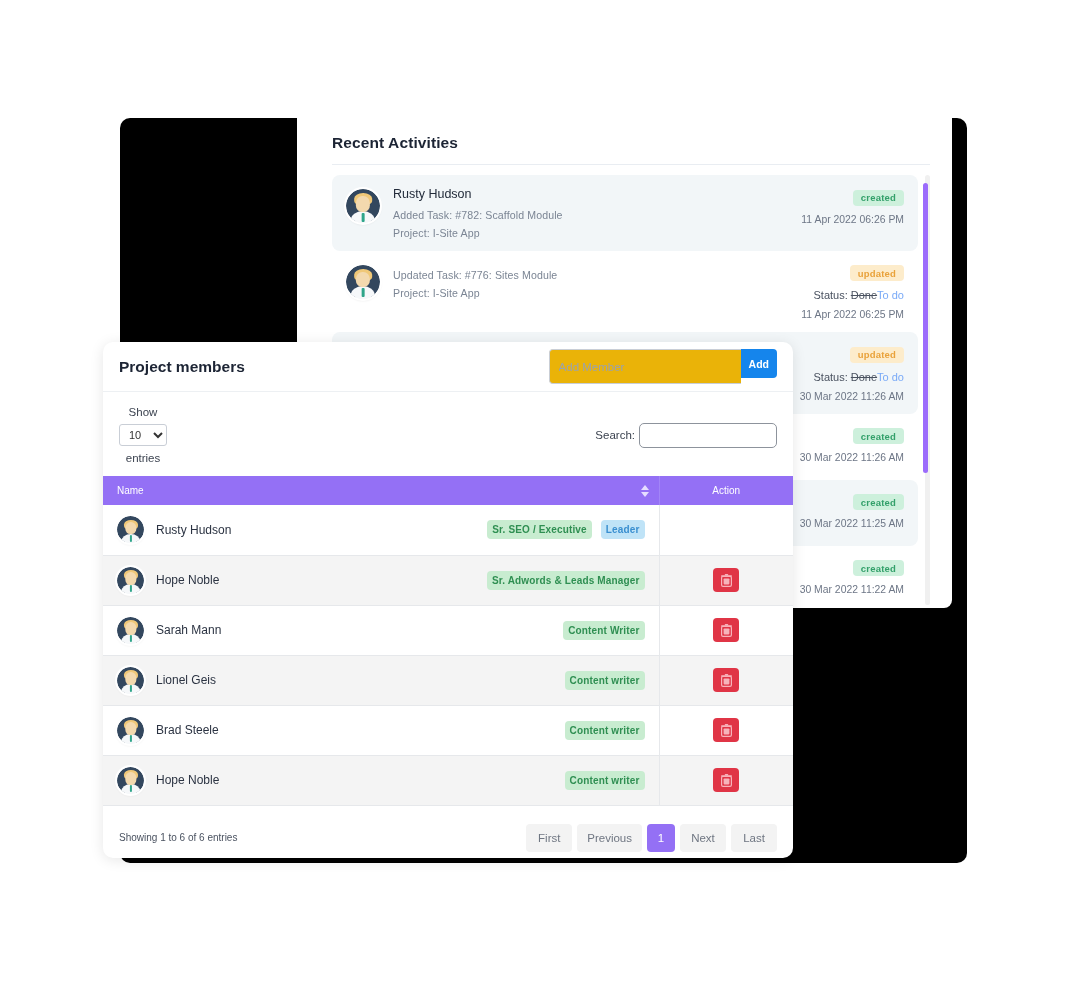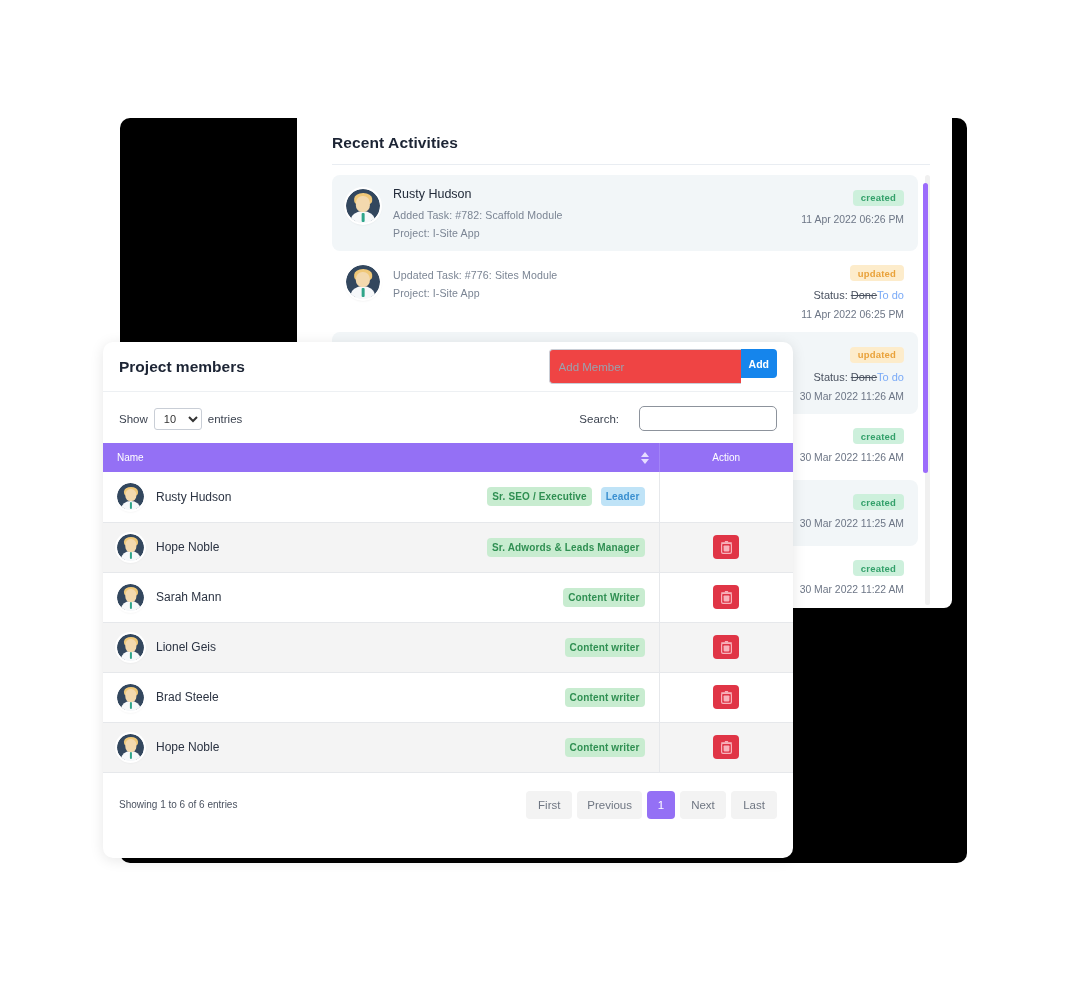--- a/index.html
+++ b/index.html
@@ -125,43 +125,43 @@
     height: 50px;
   }
   .members-title { font-size: 15.5px; font-weight: bold; color:#1c2434; }
   .add-group { display:flex; align-items:stretch; }
   .add-input {
     width: 192px; height: 35px;
     border: 1px solid #c9ced6; border-right:none;
     border-radius: 4px 0 0 4px;
     padding: 0 9px; font-size: 11.5px; color:#333;
     font-family:"Liberation Sans", sans-serif;
-    outline: none; background:#ef4444;
+    outline: none; background:#eab308;
   }
   .add-input::placeholder { color:#9aa2ae; }
   .add-btn {
     height: 29px; min-width: 34px;
     background:#1585ec; color:#fff; border:none;
     border-radius: 0 4px 4px 0;
     font-size: 10.5px; font-weight: bold; cursor:pointer;
     font-family:Liberation Sans, sans-serif;
     padding: 0 8px;
   }
 
   .table-controls {
     display:flex; align-items:center; justify-content:space-between;
     padding: 14px 16px 12px 16px;
   }
-  .show-entries { display:flex; align-items:center; gap:6px; font-size:11.5px; color:#3c4350; }
+  .show-entries { display:flex; align-items:center; gap:6px; font-size:11.5px; color:#3c4350;flex-direction:column; }
   .entries-select {
     height: 22px; border:1px solid #c9ced6; border-radius:3px;
     font-size:11px; padding: 0 2px 0 5px; color:#333; background:#fff;
     font-family:"Liberation Sans", sans-serif;
   }
-  .search-wrap { display:flex; align-items:center; gap:20px; font-size:11.5px; color:#3c4350;justify-content:space-between; }
+  .search-wrap { display:flex; align-items:center; gap:4px; font-size:11.5px; color:#3c4350;justify-content:space-between; }
   .search-input {
     width: 138px; height: 25px;
     border: 1px solid #8d939c; border-radius: 5px;
     padding: 0 8px; font-size: 11.5px; outline:none; background:#fff;
     font-family:"Liberation Sans", sans-serif;
   }
 
   .mtable { width: 100%; border-collapse: collapse; table-layout: fixed; }
   .mtable thead th {
     background:#9470f5; color:#ffffff;

